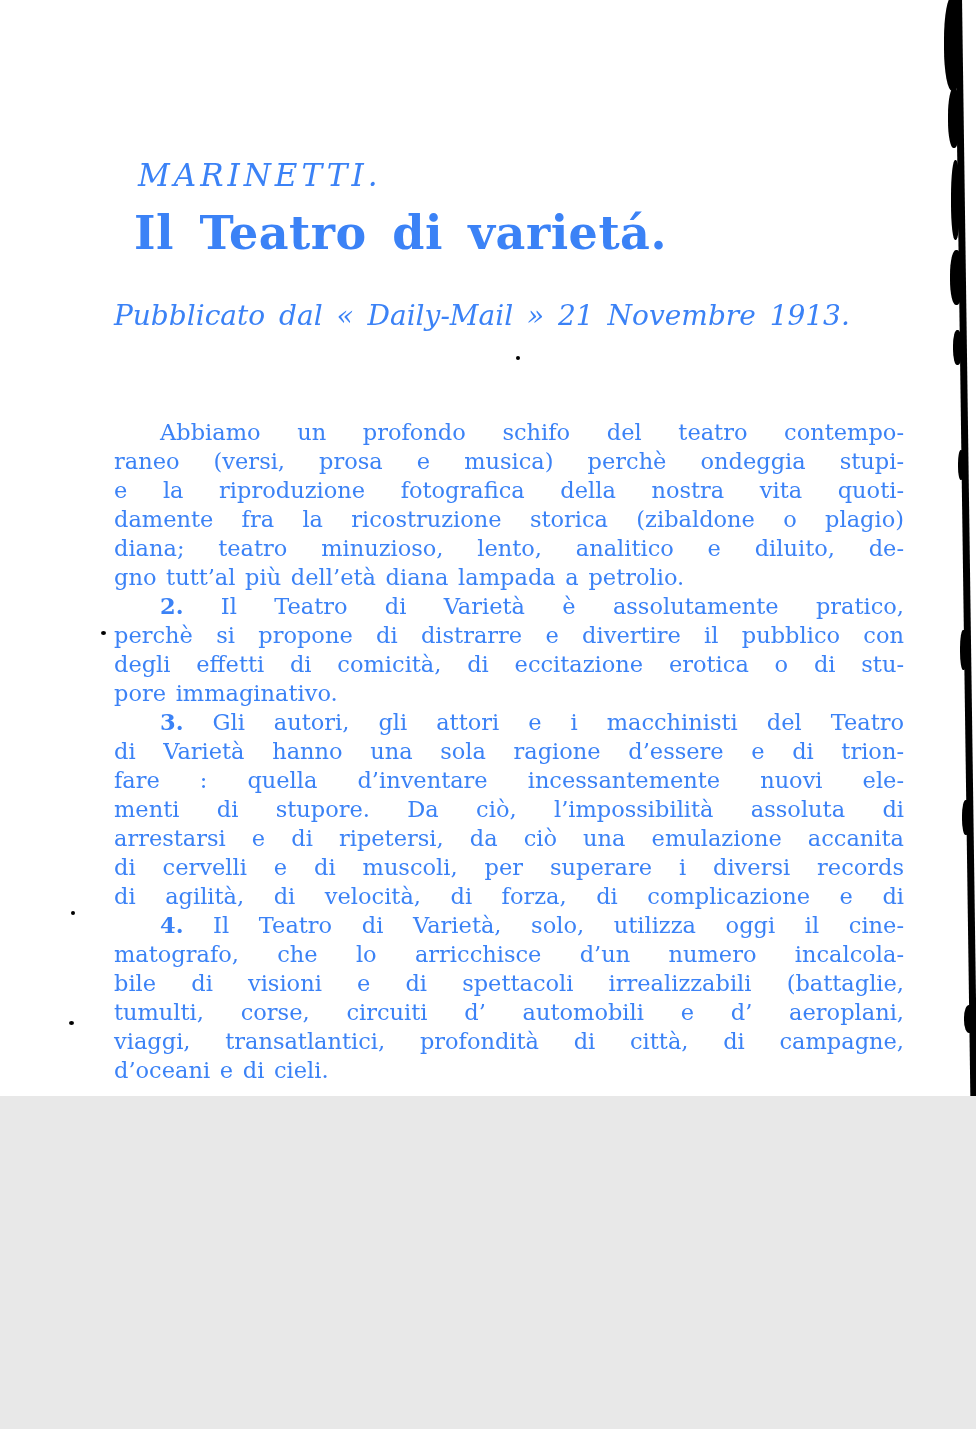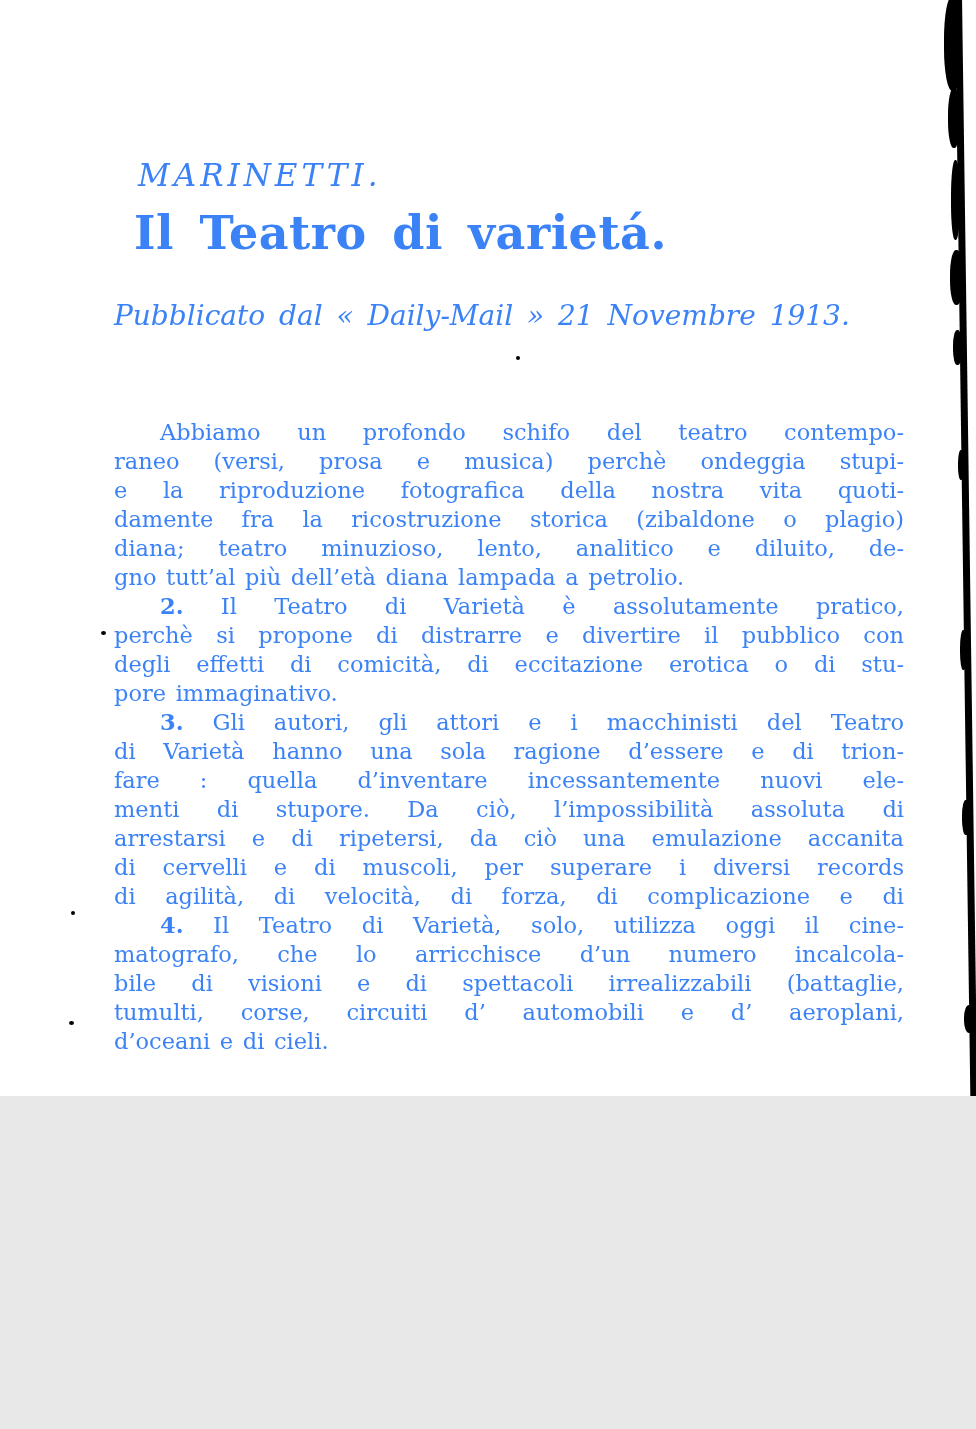--- a/index.html
+++ b/index.html
@@ -114,20 +114,21 @@
         <div class="line">menti di stupore. Da ciò, l’impossibilità assoluta di</div>
         <div class="line">arrestarsi e di ripetersi, da ciò una emulazione accanita</div>
         <div class="line">di cervelli e di muscoli, per superare i diversi records</div>
         <div class="line">di agilità, di velocità, di forza, di complicazione e di</div>
       </div>
       <div class="paragraph numbered">
         <div class="line first"><span class="num">4.</span> Il Teatro di Varietà, solo, utilizza oggi il cine-</div>
         <div class="line">matografo, che lo arricchisce d’un numero incalcola-</div>
         <div class="line">bile di visioni e di spettacoli irrealizzabili (battaglie,</div>
         <div class="line">tumulti, corse, circuiti d’ automobili e d’ aeroplani,</div>
+        <div class="line">viaggi, transatlantici, profondità di città, di campagne,</div>
         <div class="line last">d’oceani e di cieli.</div>
       </div>
     </div>
 
   <div>
     <div class="edge-bar"></div>
     <div class="blob" style="left:944px; top:-4px;  width:18px; height:95px;"></div>
     <div class="blob" style="left:948px; top:88px;  width:12px; height:60px;"></div>
     <div class="blob" style="left:951px; top:160px; width:9px;  height:80px;"></div>
     <div class="blob" style="left:950px; top:250px; width:13px; height:55px;"></div>

